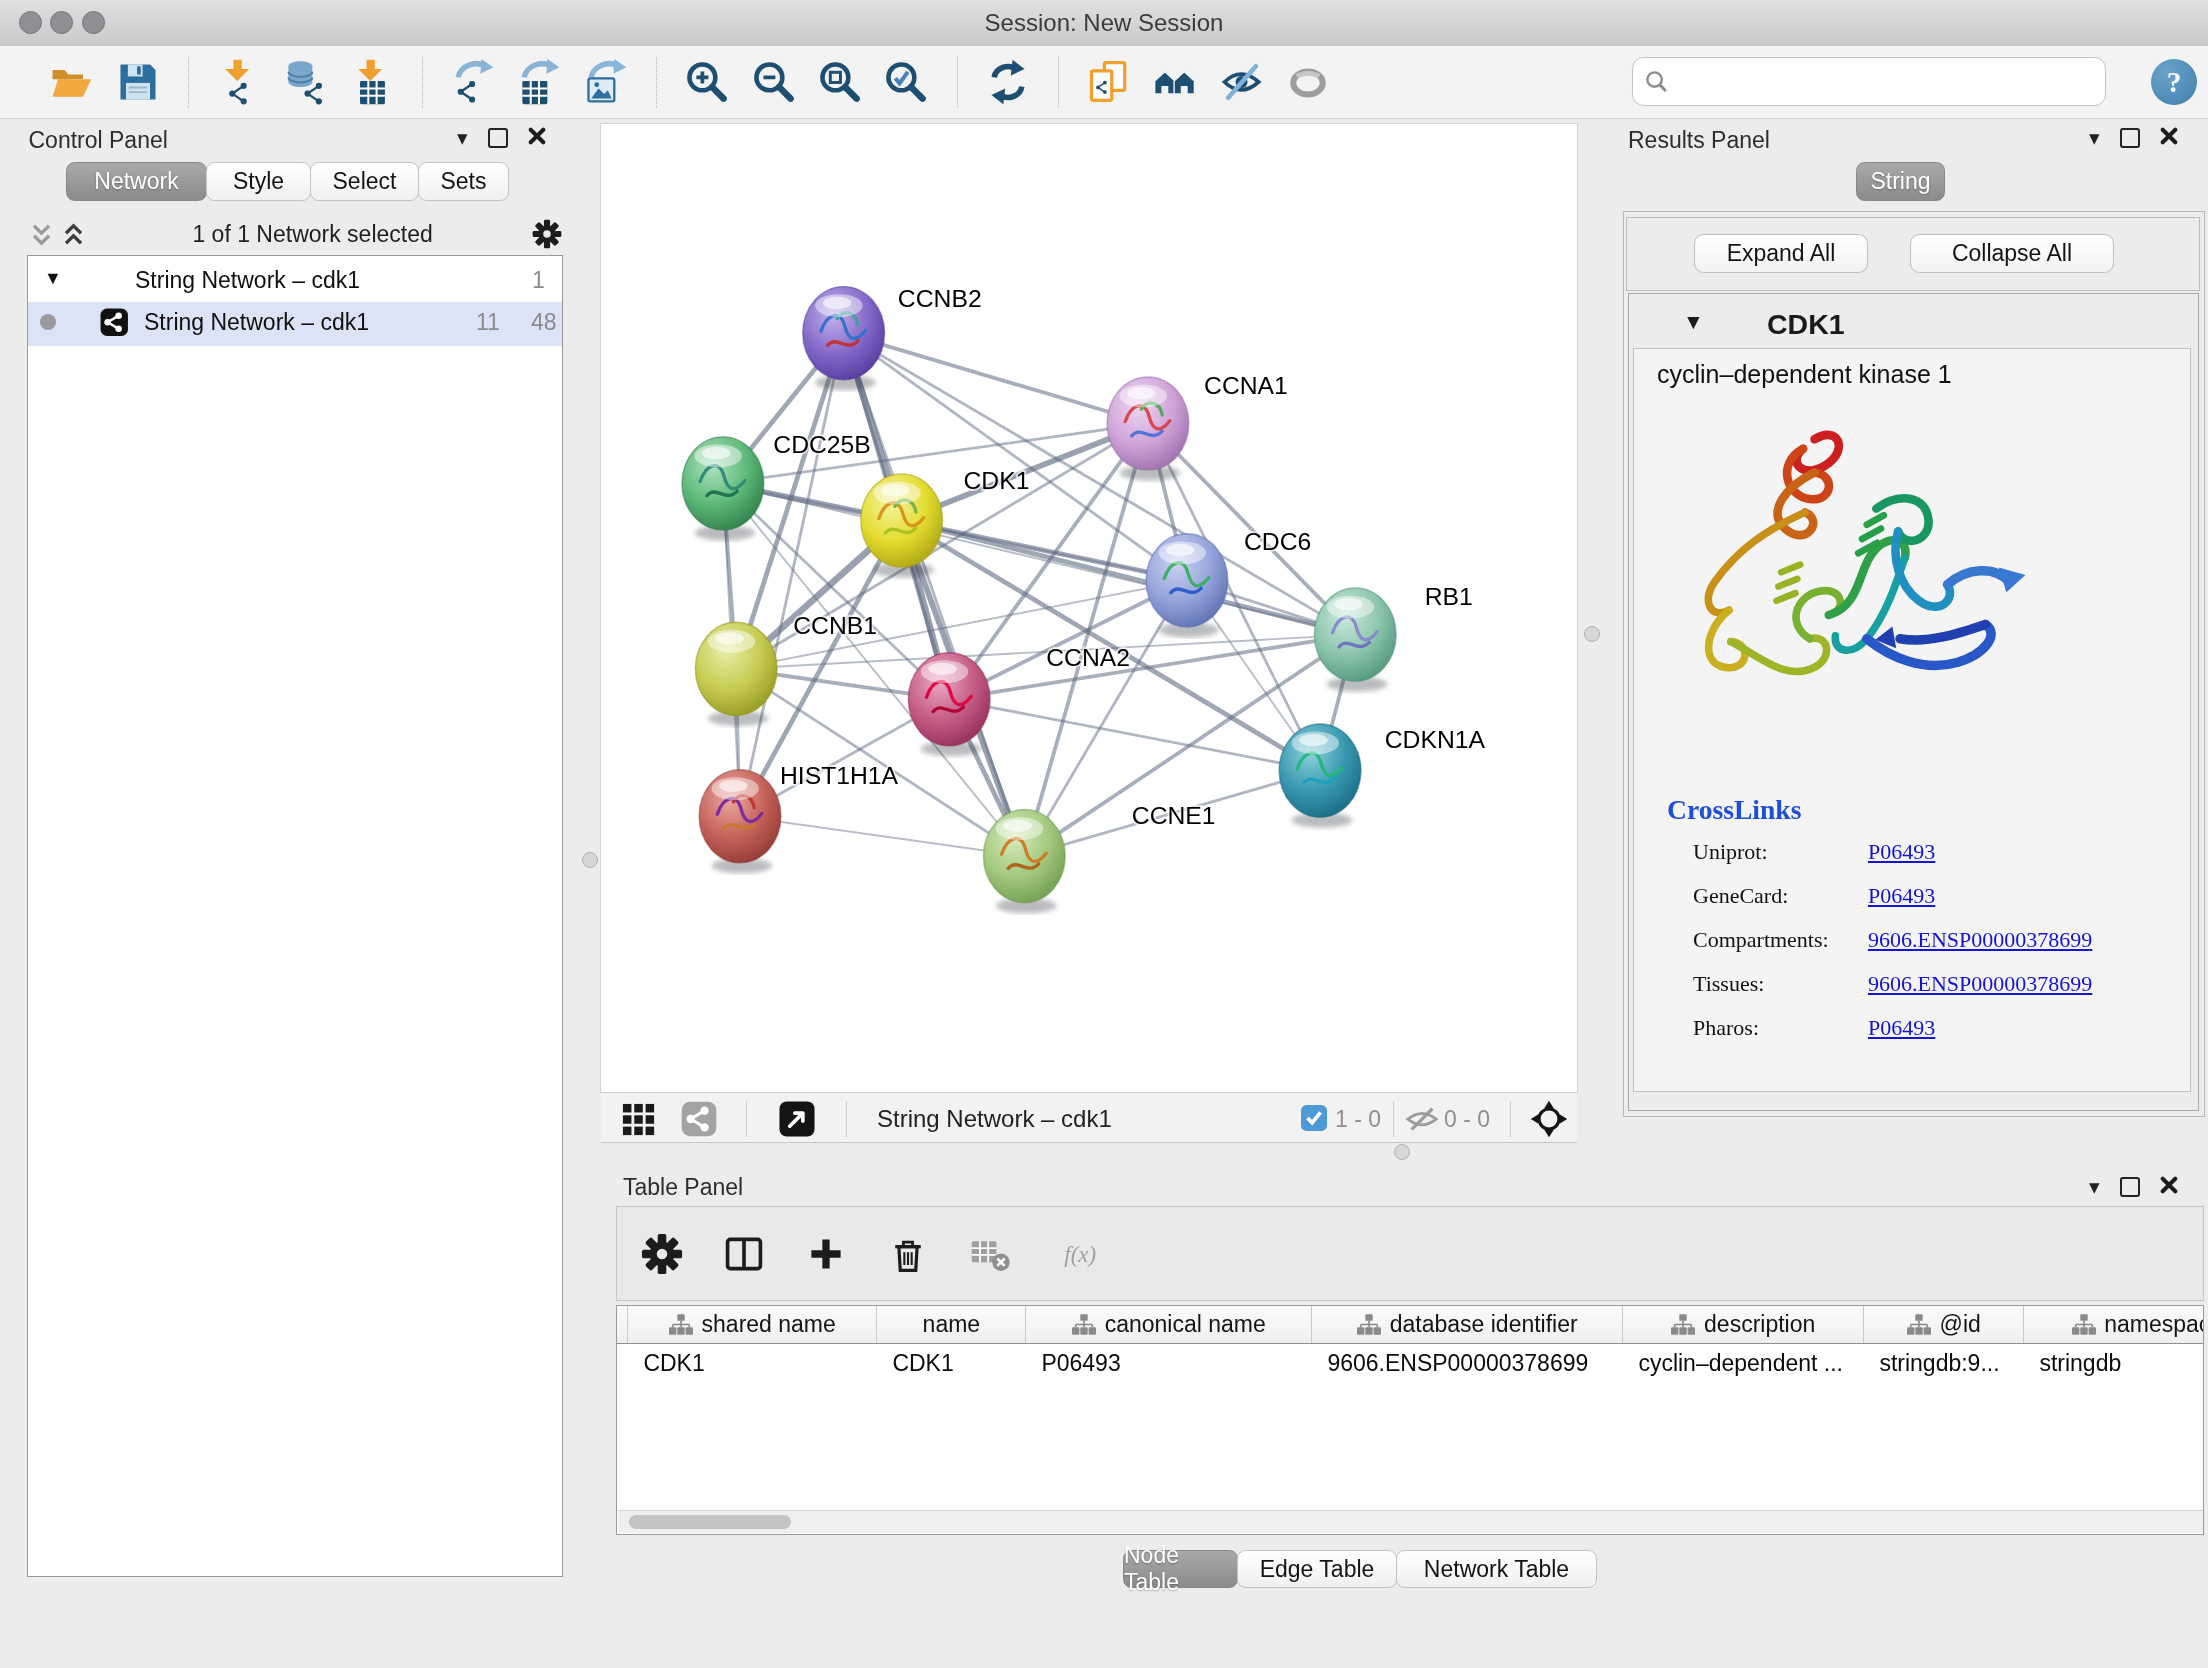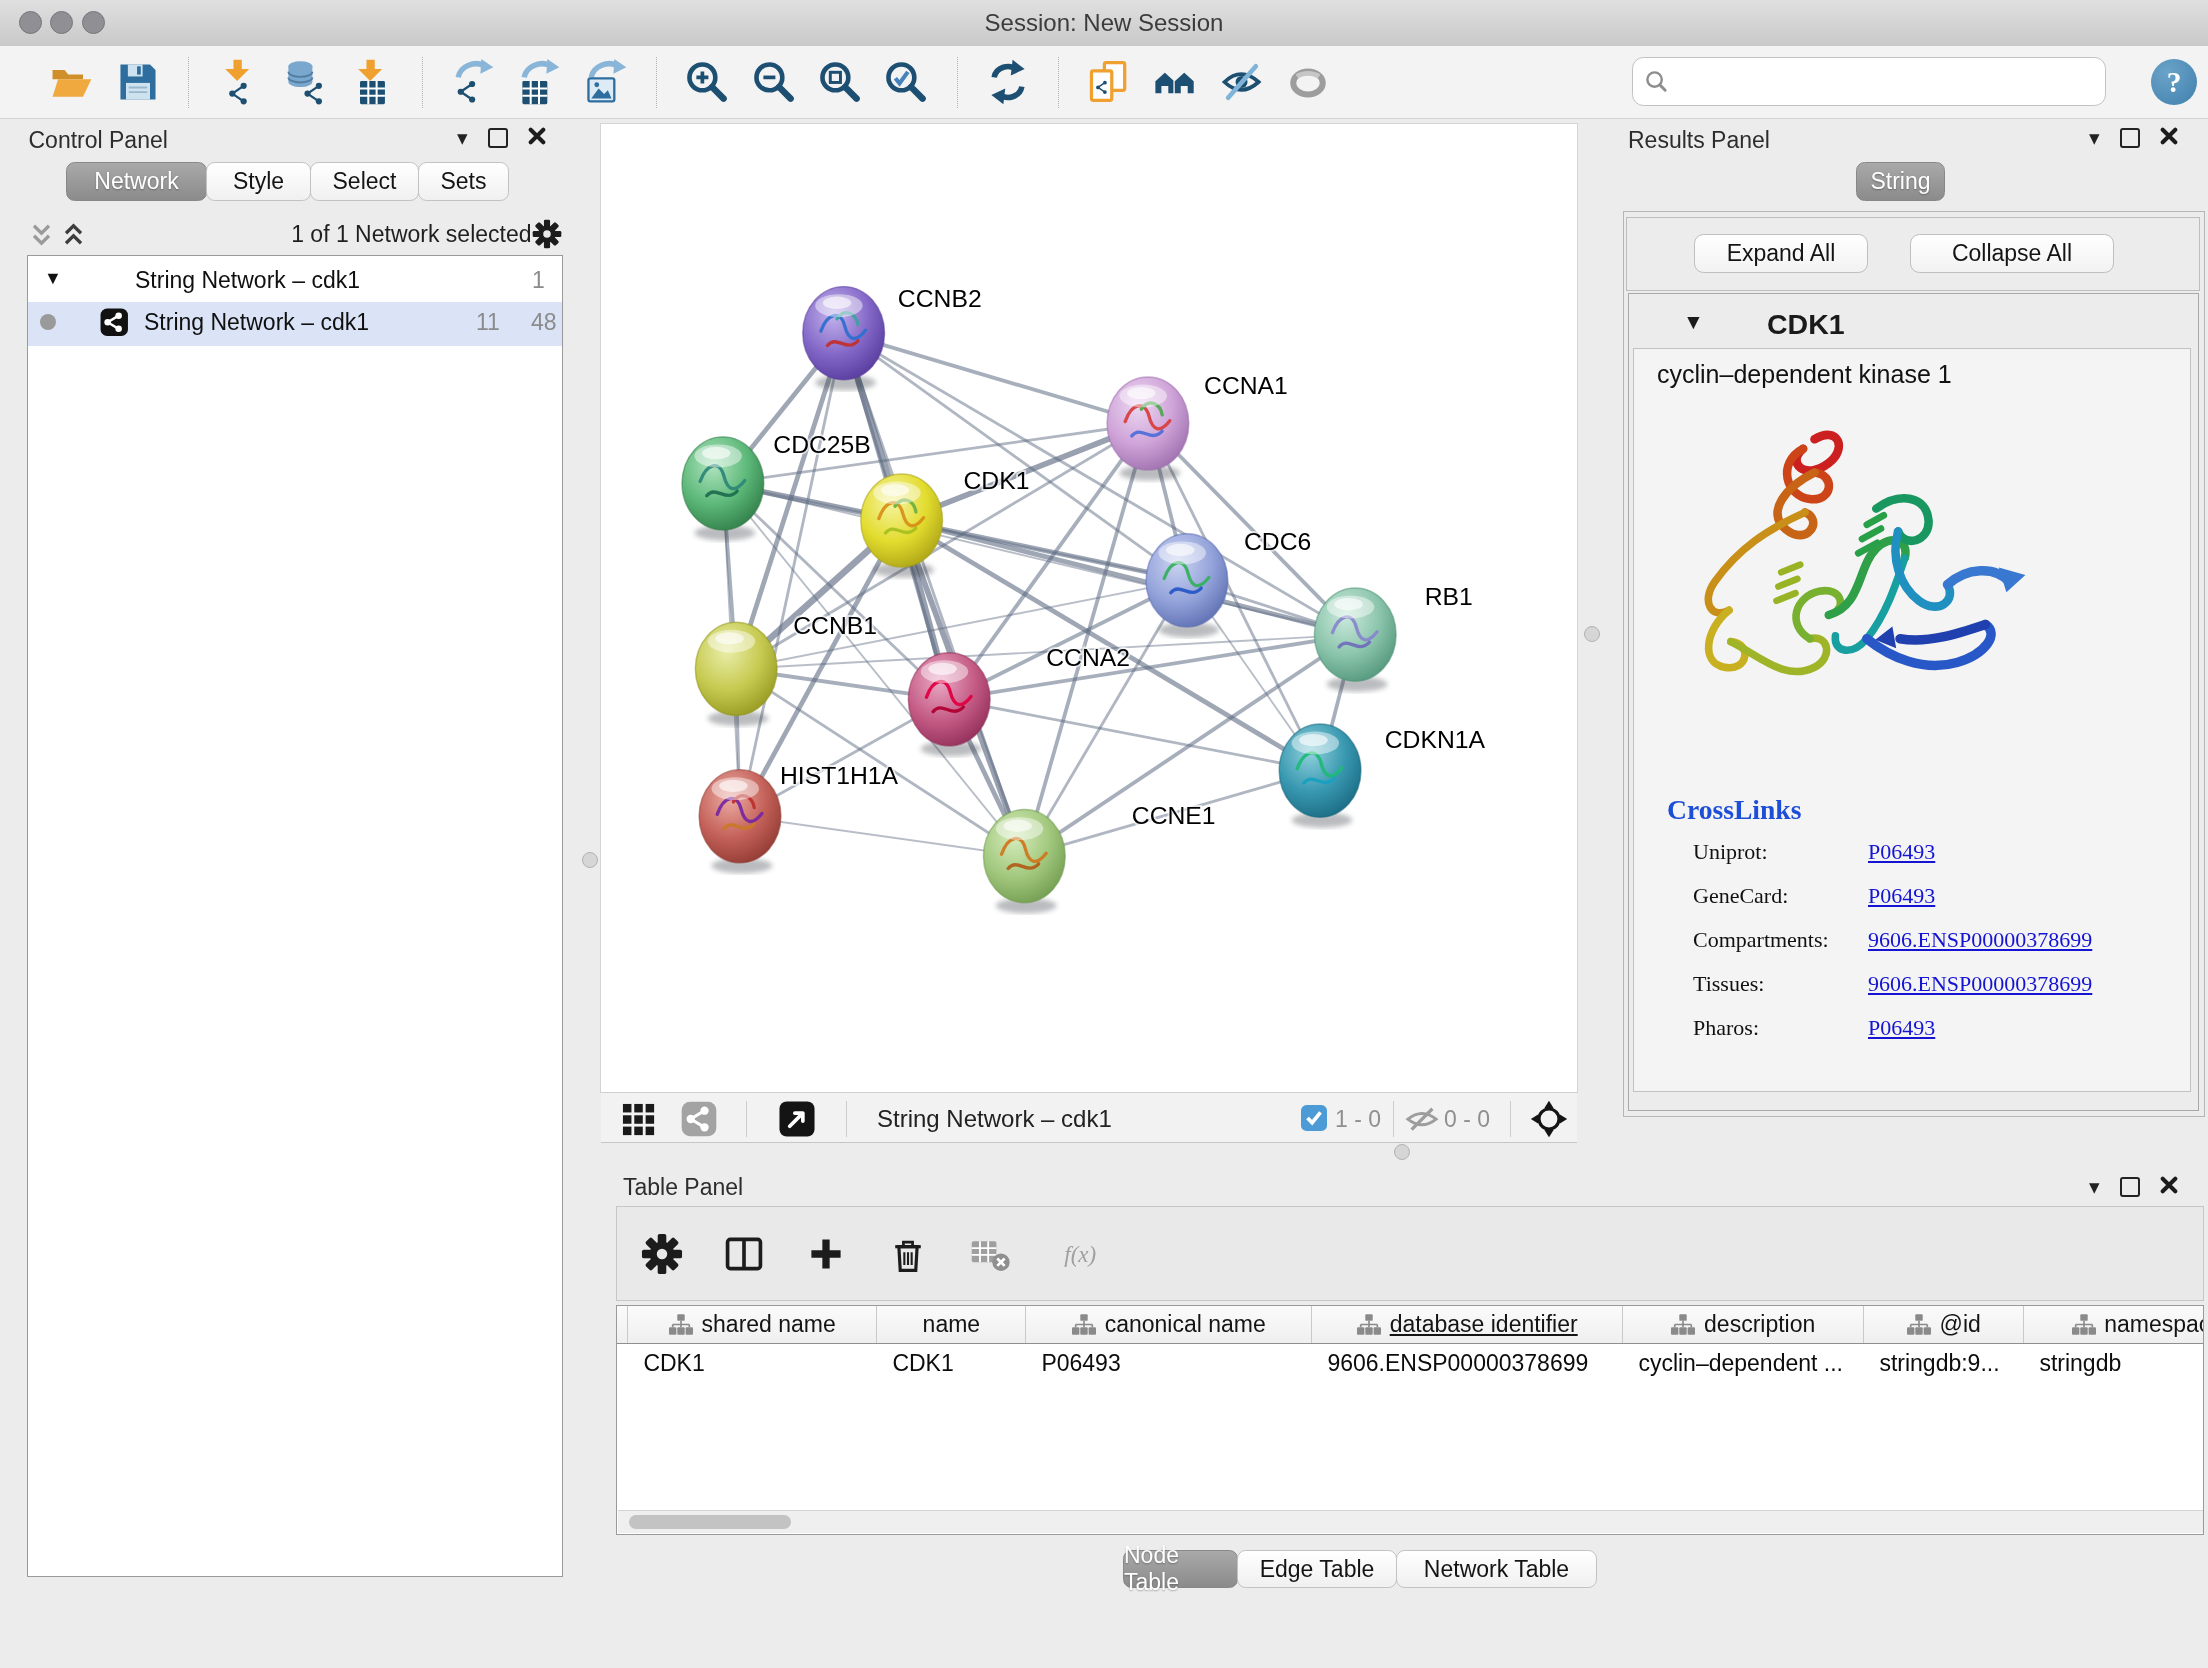--- a/index.html
+++ b/index.html
@@ -37,21 +37,21 @@
        background:linear-gradient(#ffffff,#f0f0f0);border:1px solid #c2c2c2;border-radius:8.6px;
        color:#141414;font-size:23px;margin-left:-1px;}
   .tab.active{background:linear-gradient(#a9a9a9,#8b8b8b);border-color:#888;color:#fff;
        text-shadow:0 1px 1.9px rgba(0,0,0,.3);}
   .btn{height:39px;border:1px solid #bfbfbf;border-radius:9.5px;background:linear-gradient(#ffffff,#f2f2f2);
        font-size:23px;color:#141414;font-family:"Liberation Sans",sans-serif;}
   
   #cp-tabs{left:67px;top:162px;display:flex;}
   #cp-selhead{left:28.5px;top:216px;width:533px;height:36px;display:flex;align-items:center;}
   #cp-selhead .chev{width:25px;height:25px;margin-right:7.6px;background:none;border:0;padding:0;}
-  #cp-sel-text{flex:1;text-align:right;font-size:23px;color:#1f1f1f;}
+  #cp-sel-text{flex:1;text-align:center;font-size:23px;color:#1f1f1f;}
   #cp-gear{width:30px;height:30px;background:none;border:0;padding:0;}
   #cp-list{left:27px;top:255px;width:536px;height:1322px;background:#fff;border:1.4px solid #9a9a9a;box-sizing:border-box;}
   .tree-row{position:relative;width:100%;height:42px;font-size:23px;}
   .tree-row.selected{background:#dbe4f6;}
   .tree-tri{position:absolute;left:16px;top:8.6px;font-size:18px;color:#111;}
   .tree-label{position:absolute;left:107px;top:7.6px;color:#101010;}
   .tree-label.child{left:116px;}
   .tree-count{position:absolute;top:7.6px;color:#8b8b8b;}
   .tree-bullet{position:absolute;left:12.4px;top:12.4px;width:16px;height:16px;border-radius:50%;background:#9a9a9a;}
   .tree-appicon{position:absolute;left:72px;top:6.7px;width:28.5px;height:28.5px;}
@@ -774,21 +774,21 @@
               <g fill="#8a8a8a">
                 <rect x="9" y="0" width="8" height="7" rx="1"></rect>
                 <rect x="0" y="14" width="8" height="8" rx="1"></rect>
                 <rect x="9" y="14" width="8" height="8" rx="1"></rect>
                 <rect x="18" y="14" width="8" height="8" rx="1"></rect>
               </g>
               <path d="M13,7v4M4,11h18M4,11v3M13,11v3M22,11v3" stroke="#8a8a8a" stroke-width="1.8" fill="none"></path>
             </svg></span>
           <span>canonical name</span>
         </div>
-        <div class="th" style="width: 311px; text-decoration: underline;">
+        <div class="th" style="width: 311px;">
           <span style="width: 24px; height: 21px;"><svg viewBox="0 0 26 22">
               <g fill="#8a8a8a">
                 <rect x="9" y="0" width="8" height="7" rx="1"></rect>
                 <rect x="0" y="14" width="8" height="8" rx="1"></rect>
                 <rect x="9" y="14" width="8" height="8" rx="1"></rect>
                 <rect x="18" y="14" width="8" height="8" rx="1"></rect>
               </g>
               <path d="M13,7v4M4,11h18M4,11v3M13,11v3M22,11v3" stroke="#8a8a8a" stroke-width="1.8" fill="none"></path>
             </svg></span>
           <span>database identifier</span>

